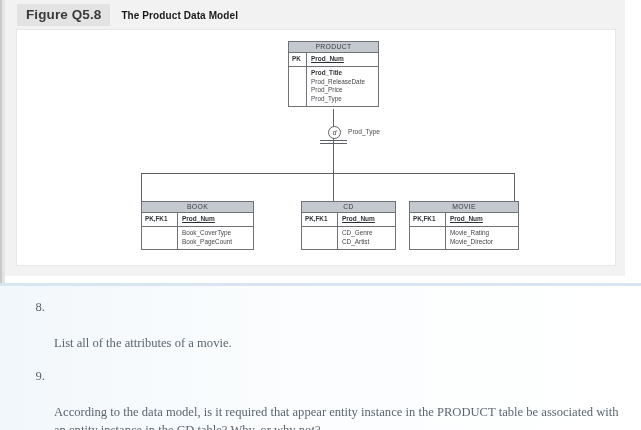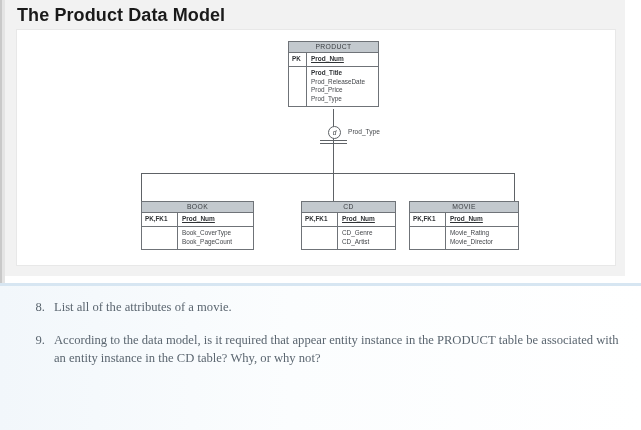--- a/index.html
+++ b/index.html
@@ -35,21 +35,21 @@
   .fig-tag{
     background:#e3e3e3;
     color:#3a3a3a;
     font-size:13.5px;font-weight:bold;
     padding:3px 9px 4px 9px;
     letter-spacing:.1px;
     white-space:nowrap;
   }
   .fig-title{
     color:#1a1a1a;
-    font-size:18px;font-weight:bold;
+    font-size:10px;font-weight:bold;
     white-space:nowrap;
     letter-spacing:.1px;
   }
   .figure-canvas{
     position:absolute;left:11px;top:29px;width:600px;height:237px;
     background:#ffffff;
     border:1px solid #e8e8e8;
     box-sizing:border-box;
     overflow:hidden;
   }
@@ -155,32 +155,33 @@
     line-height:18px;
   }
   .q-num{
     width:27px;
     flex:0 0 27px;
     text-align:right;
     padding-right:9px;
     box-sizing:border-box;
     white-space:nowrap;
   }
-  .q-text{flex:1;max-width:577px;}
+  .q-text{flex:1;max-width:577px;margin-top:36px;}
 </style>
 </head>
 <body>
 
 <div class="left-rail">
   <div class="left-rail-inner"></div>
 </div>
 
 <div class="figure-panel">
 
   <div class="figure-head">
+    <span class="fig-tag">Figure Q5.8</span>
     <span class="fig-title">The Product Data Model</span>
   </div>
 
   <div class="figure-canvas">
 
     <div class="entity" style="left:271px;top:11px;width:91px;">
       <div class="ent-head">PRODUCT</div>
       <div class="ent-row">
         <div class="ent-key" style="width:18px;">PK</div>
         <div class="ent-attrs">

